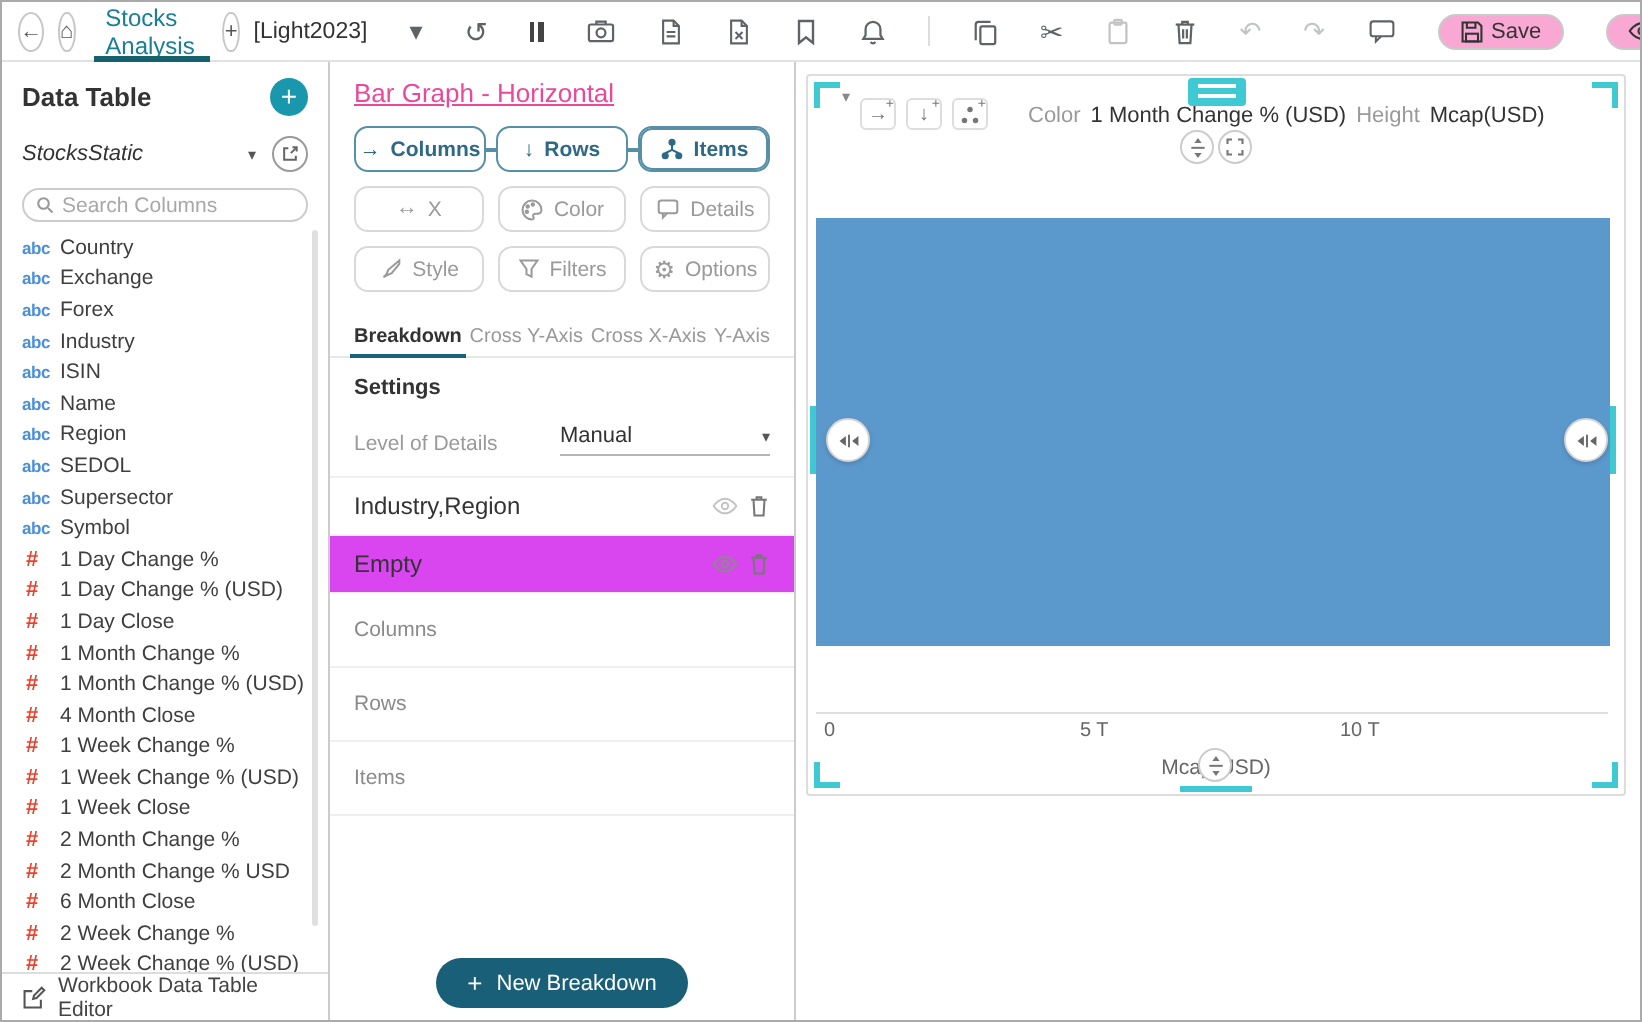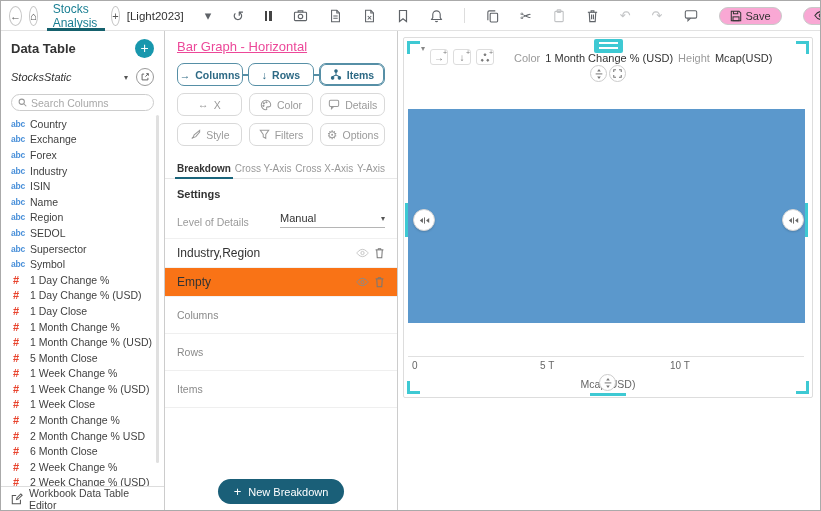--- a/index.html
+++ b/index.html
@@ -62,21 +62,21 @@
   .gray-btn .gi { color:#9a9a9a; font-size:11px; line-height:1; }
   .ptabs { margin-top:5px; display:flex; justify-content:space-between; padding:0 12px; border-bottom:1px solid #e8e8e8; height:21px; }
   .ptab { font-size:10px; color:#999; position:relative; display:flex; align-items:center; cursor:pointer; }
   .ptab.active { color:#333; font-weight:bold; }
   .ptab.active::after { content:""; position:absolute; left:-2px; right:-2px; bottom:-1px; height:2px; background:#19647a; }
   .settings-h { padding:9px 12px 0 12px; font-size:11px; font-weight:bold; color:#333; }
   .level-row { display:flex; align-items:flex-end; padding:12px 12px 10px 12px; border-bottom:1px solid #f0f0f0; }
   .level-label { font-size:10.5px; color:#9a9a9a; flex:1; }
   .dd { width:105px; border-bottom:1px solid #b5b5b5; display:flex; justify-content:space-between; align-items:center; padding-bottom:3px; font-size:11px; color:#333; cursor:pointer; }
   .bd-row { height:29px; display:flex; align-items:center; padding:0 12px; font-size:12px; color:#333; border-bottom:1px solid #f2f2f2; cursor:pointer; }
-  .bd-row.hl { background:#f97316; }
+  .bd-row.hl { background:#d946ef; }
   .bd-ic { margin-left:auto; display:flex; align-items:center; gap:5px; }
   .bd-ic .eye1 { color:#c4c4c4; } .bd-ic .eye2 { color:#8a8a8a; } .bd-ic .tr { color:#777; }
   .group { height:37px; border-bottom:1px solid #efefef; display:flex; align-items:center; padding:0 12px; color:#8a8a8a; font-size:10.5px; cursor:pointer; }
   .p-spacer { flex:1; }
   .nb-wrap { display:flex; justify-content:center; padding-bottom:6px; }
   .nb-btn { background:#1a5f78; color:#fff; border:none; border-radius:14px; padding:6px 16px; font-size:11px; display:flex; align-items:center; gap:7px; cursor:pointer; font-family:"Liberation Sans",sans-serif; }
   .nb-plus { font-size:13px; line-height:1; }
 
   
   .card { position:absolute; left:5px; top:6px; width:410px; height:361px; border:1px solid #ddd; border-radius:2px; background:#fff; }
@@ -309,21 +309,21 @@
             <div class="col-item">
               <span class="dt num">#</span>
               <span class="cl">1 Month Change %</span>
             </div>
             <div class="col-item">
               <span class="dt num">#</span>
               <span class="cl">1 Month Change % (USD)</span>
             </div>
             <div class="col-item">
               <span class="dt num">#</span>
-              <span class="cl">5 Month Close</span>
+              <span class="cl">4 Month Close</span>
             </div>
             <div class="col-item">
               <span class="dt num">#</span>
               <span class="cl">1 Week Change %</span>
             </div>
             <div class="col-item">
               <span class="dt num">#</span>
               <span class="cl">1 Week Change % (USD)</span>
             </div>
             <div class="col-item">

